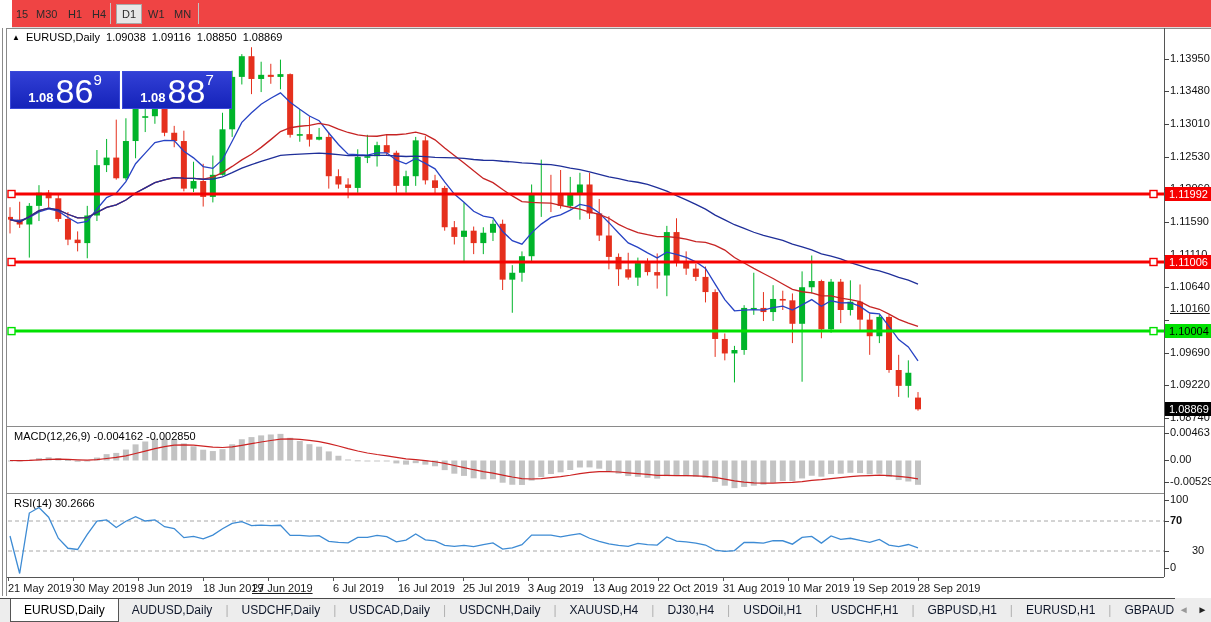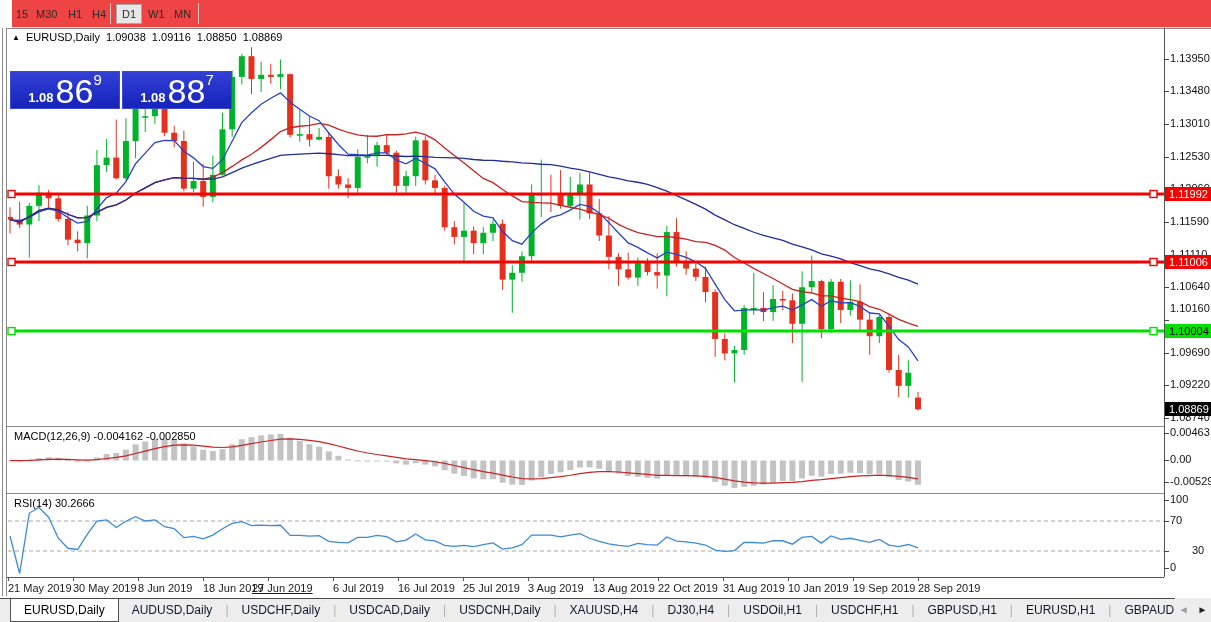--- a/index.html
+++ b/index.html
@@ -443,37 +443,37 @@
     <div class="y-lab" style="top:149.89655172413833px;">1.12530</div>
     <div class="y-dash" style="top:189.3103448275861px;"></div>
     <div class="y-lab" style="top:182.3103448275861px;">1.12060</div>
     <div class="y-dash" style="top:221.72413793103541px;"></div>
     <div class="y-lab" style="top:214.72413793103541px;">1.11590</div>
     <div class="y-dash" style="top:254.8275862068969px;"></div>
     <div class="y-lab" style="top:247.8275862068969px;">1.11110</div>
     <div class="y-dash" style="top:287.24137931034466px;"></div>
     <div class="y-lab" style="top:280.24137931034466px;">1.10640</div>
     <div class="y-dash" style="top:320.34482758620766px;"></div>
-    <div class="y-lab" style="top:302px;">1.10160</div>
+    <div class="y-lab" style="top:302px;text-decoration:underline;">1.10160</div>
     <div class="y-dash" style="top:352.75862068965546px;"></div>
     <div class="y-lab" style="top:345.75862068965546px;">1.09690</div>
     <div class="y-dash" style="top:385.17241379310326px;"></div>
     <div class="y-lab" style="top:378.17241379310326px;">1.09220</div>
     <div class="y-dash" style="top:418.27586206896626px;"></div>
     <div class="y-lab" style="top:411.27586206896626px;">1.08740</div>
     <div class="y-dash" style="top:433px;"></div>
     <div class="y-lab" style="top:426px;">0.00463</div>
     <div class="y-dash" style="top:460px;"></div>
     <div class="y-lab" style="top:453px;">0.00</div>
     <div class="y-dash" style="top:482px;"></div>
     <div class="y-lab" style="top:475px;">-0.005299</div>
     <div class="y-dash" style="top:500px;"></div>
     <div class="y-lab" style="top:493px;">100</div>
     <div class="y-dash" style="top:521px;"></div>
-    <div class="y-lab" style="top:514px;">70</div>
+    <div class="y-lab" style="top:514px;font-weight:bold;">70</div>
     <div class="y-dash" style="top:551px;"></div>
     <div class="y-lab" style="top:544px;margin-left:22px;">30</div>
     <div class="y-dash" style="top:568px;"></div>
     <div class="y-lab" style="top:561px;">0</div>
   </div>
 <div id="xaxis">
     <div class="x-tick" style="left:8px;"></div>
     <div class="x-lab" style="left:8px;">21 May 2019</div>
     <div class="x-tick" style="left:73px;"></div>
     <div class="x-lab" style="left:73px;">30 May 2019</div>
@@ -491,21 +491,21 @@
     <div class="x-lab" style="left:463px;">25 Jul 2019</div>
     <div class="x-tick" style="left:528px;"></div>
     <div class="x-lab" style="left:528px;">3 Aug 2019</div>
     <div class="x-tick" style="left:593px;"></div>
     <div class="x-lab" style="left:593px;">13 Aug 2019</div>
     <div class="x-tick" style="left:658px;"></div>
     <div class="x-lab" style="left:658px;">22 Oct 2019</div>
     <div class="x-tick" style="left:723px;"></div>
     <div class="x-lab" style="left:723px;">31 Aug 2019</div>
     <div class="x-tick" style="left:788px;"></div>
-    <div class="x-lab" style="left:788px;">10 Jan 2019</div>
+    <div class="x-lab" style="left:788px;">10 Mar 2019</div>
     <div class="x-tick" style="left:853px;"></div>
     <div class="x-lab" style="left:853px;">19 Sep 2019</div>
     <div class="x-tick" style="left:918px;"></div>
     <div class="x-lab" style="left:918px;">28 Sep 2019</div>
   </div>
 
 <div id="tabbar" class="abs"><div class="tab active">EURUSD,Daily</div><div class="tab">AUDUSD,Daily</div><span class="tab-sep">|</span><div class="tab">USDCHF,Daily</div><span class="tab-sep">|</span><div class="tab">USDCAD,Daily</div><span class="tab-sep">|</span><div class="tab">USDCNH,Daily</div><span class="tab-sep">|</span><div class="tab">XAUUSD,H4</div><span class="tab-sep">|</span><div class="tab">DJ30,H4</div><span class="tab-sep">|</span><div class="tab">USDOil,H1</div><span class="tab-sep">|</span><div class="tab">USDCHF,H1</div><span class="tab-sep">|</span><div class="tab">GBPUSD,H1</div><span class="tab-sep">|</span><div class="tab">EURUSD,H1</div><span class="tab-sep">|</span><div class="tab">GBPAUD,H1</div><span class="tab-sep">|</span><div class="tab">USDJP</div></div>
 <div class="tab-arrows">
   <span class="ar" style="color:#999;">◄</span>
   <span class="ar" style="color:#222;">►</span>

